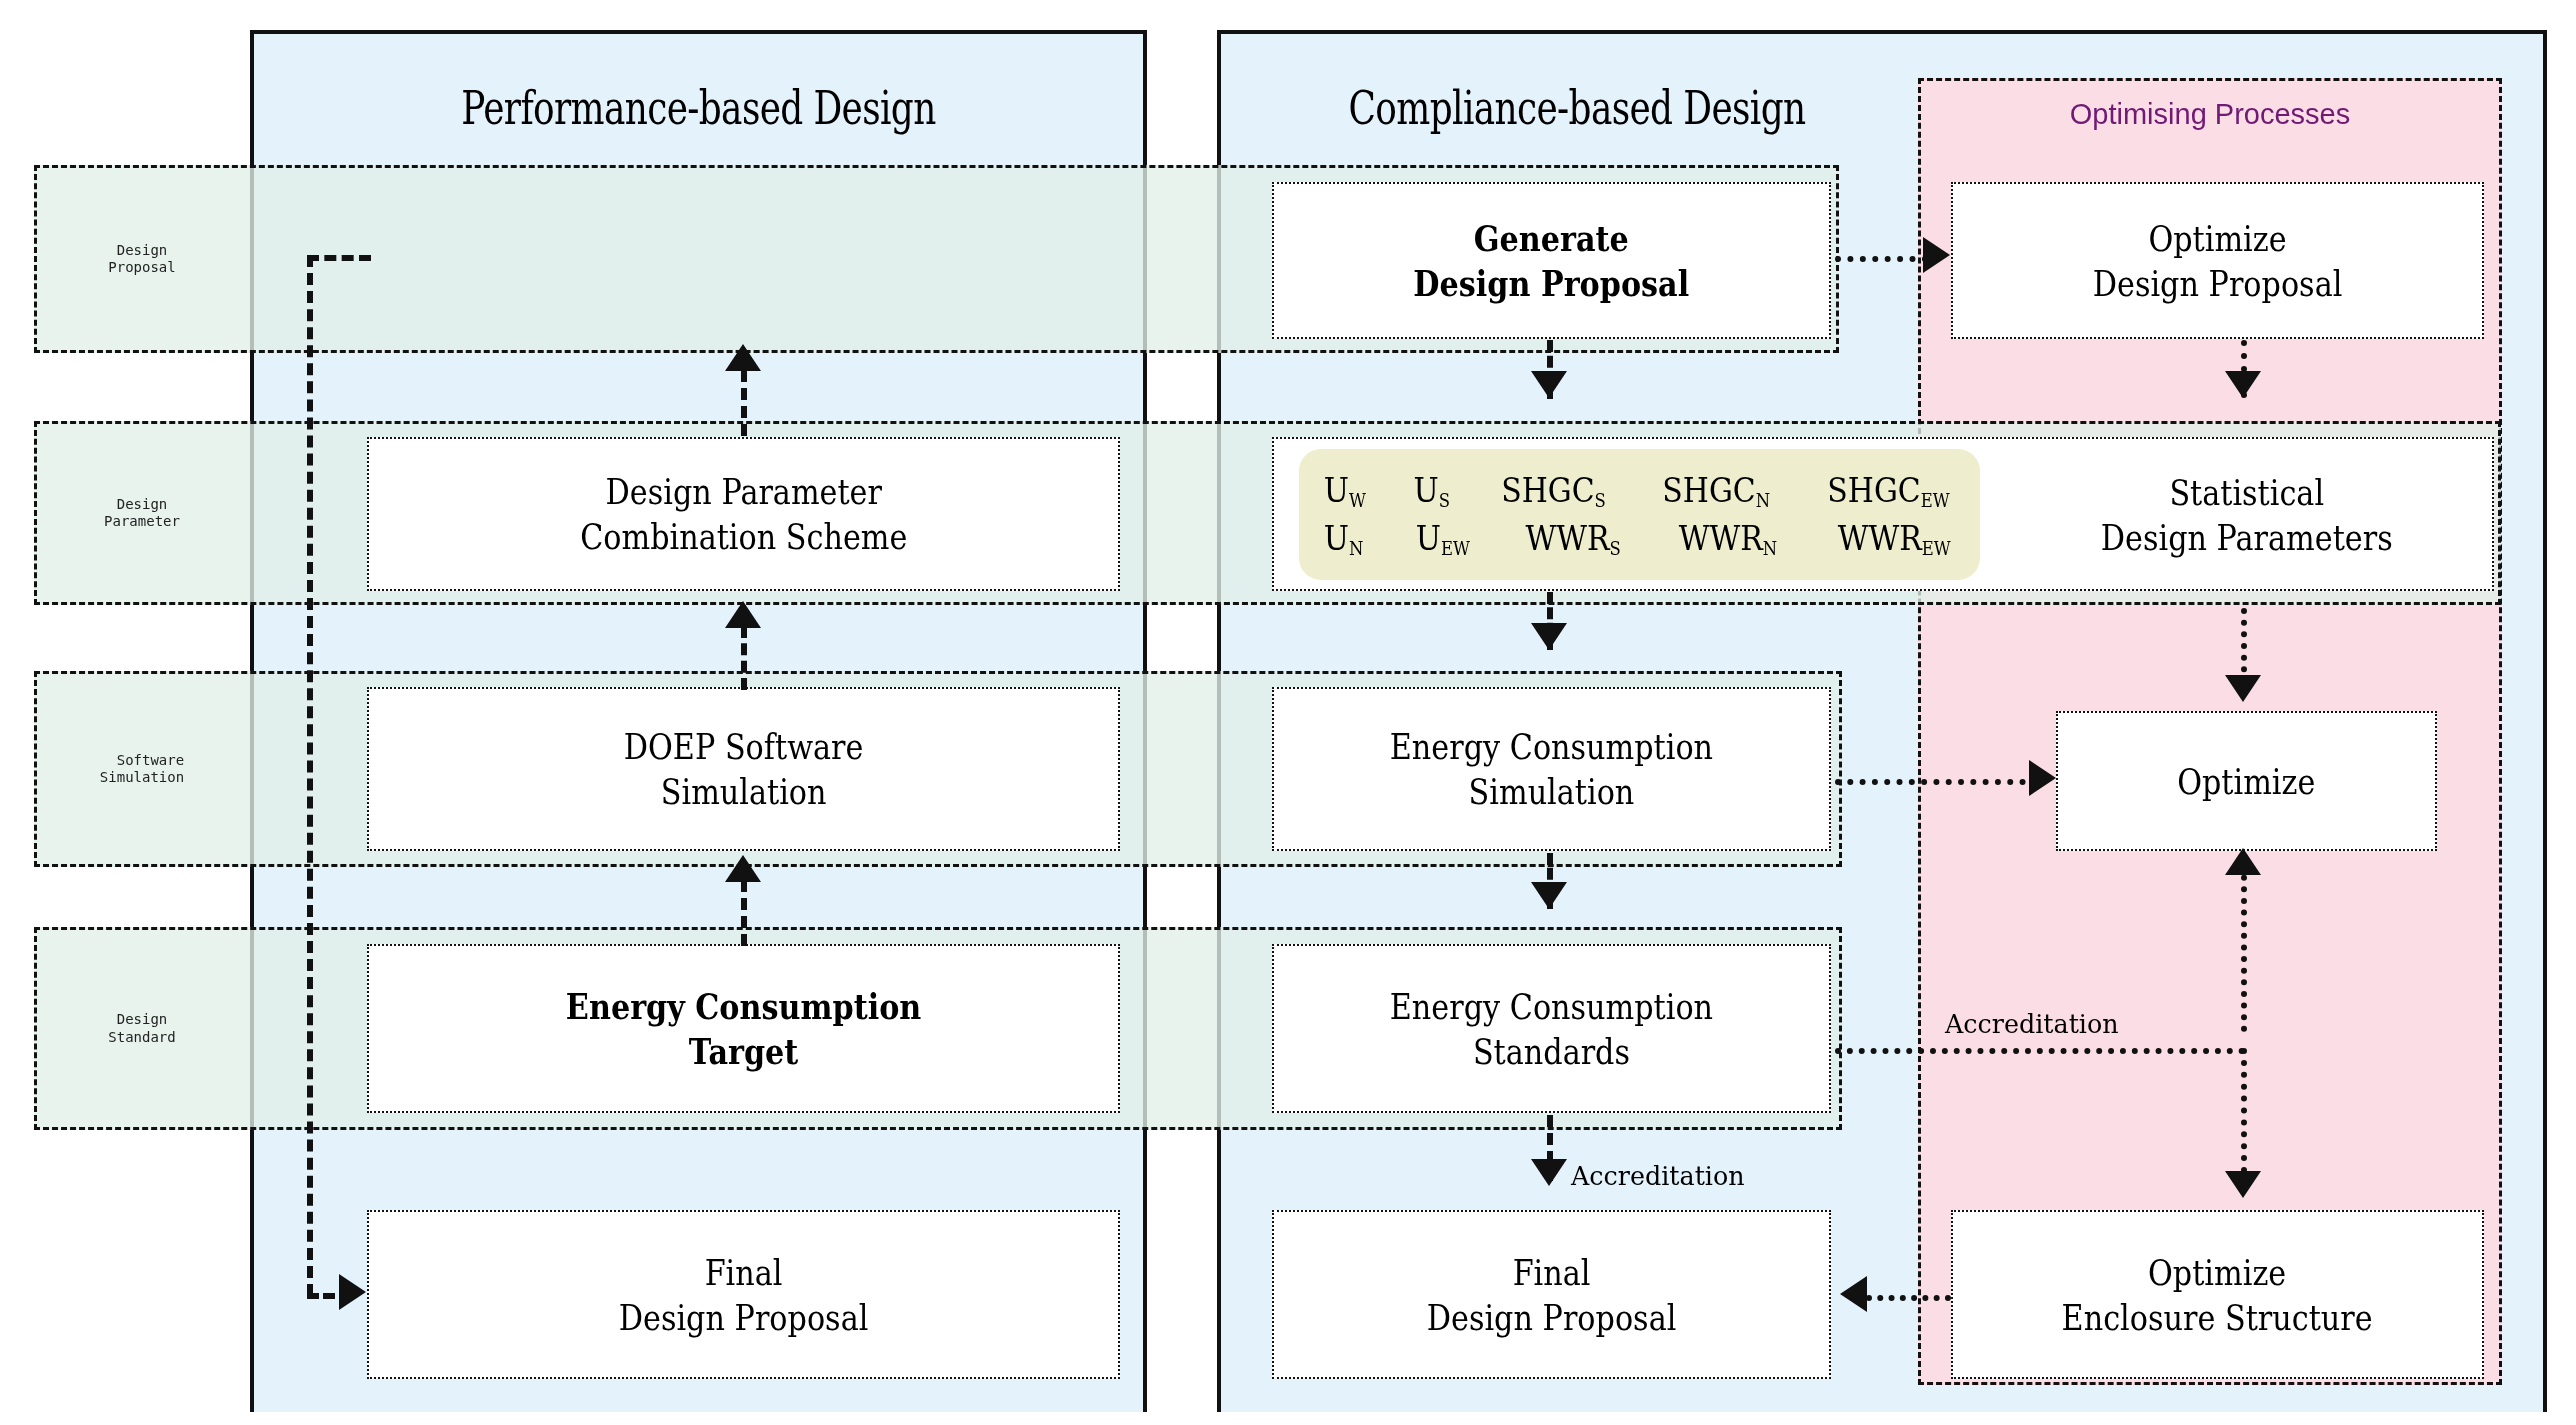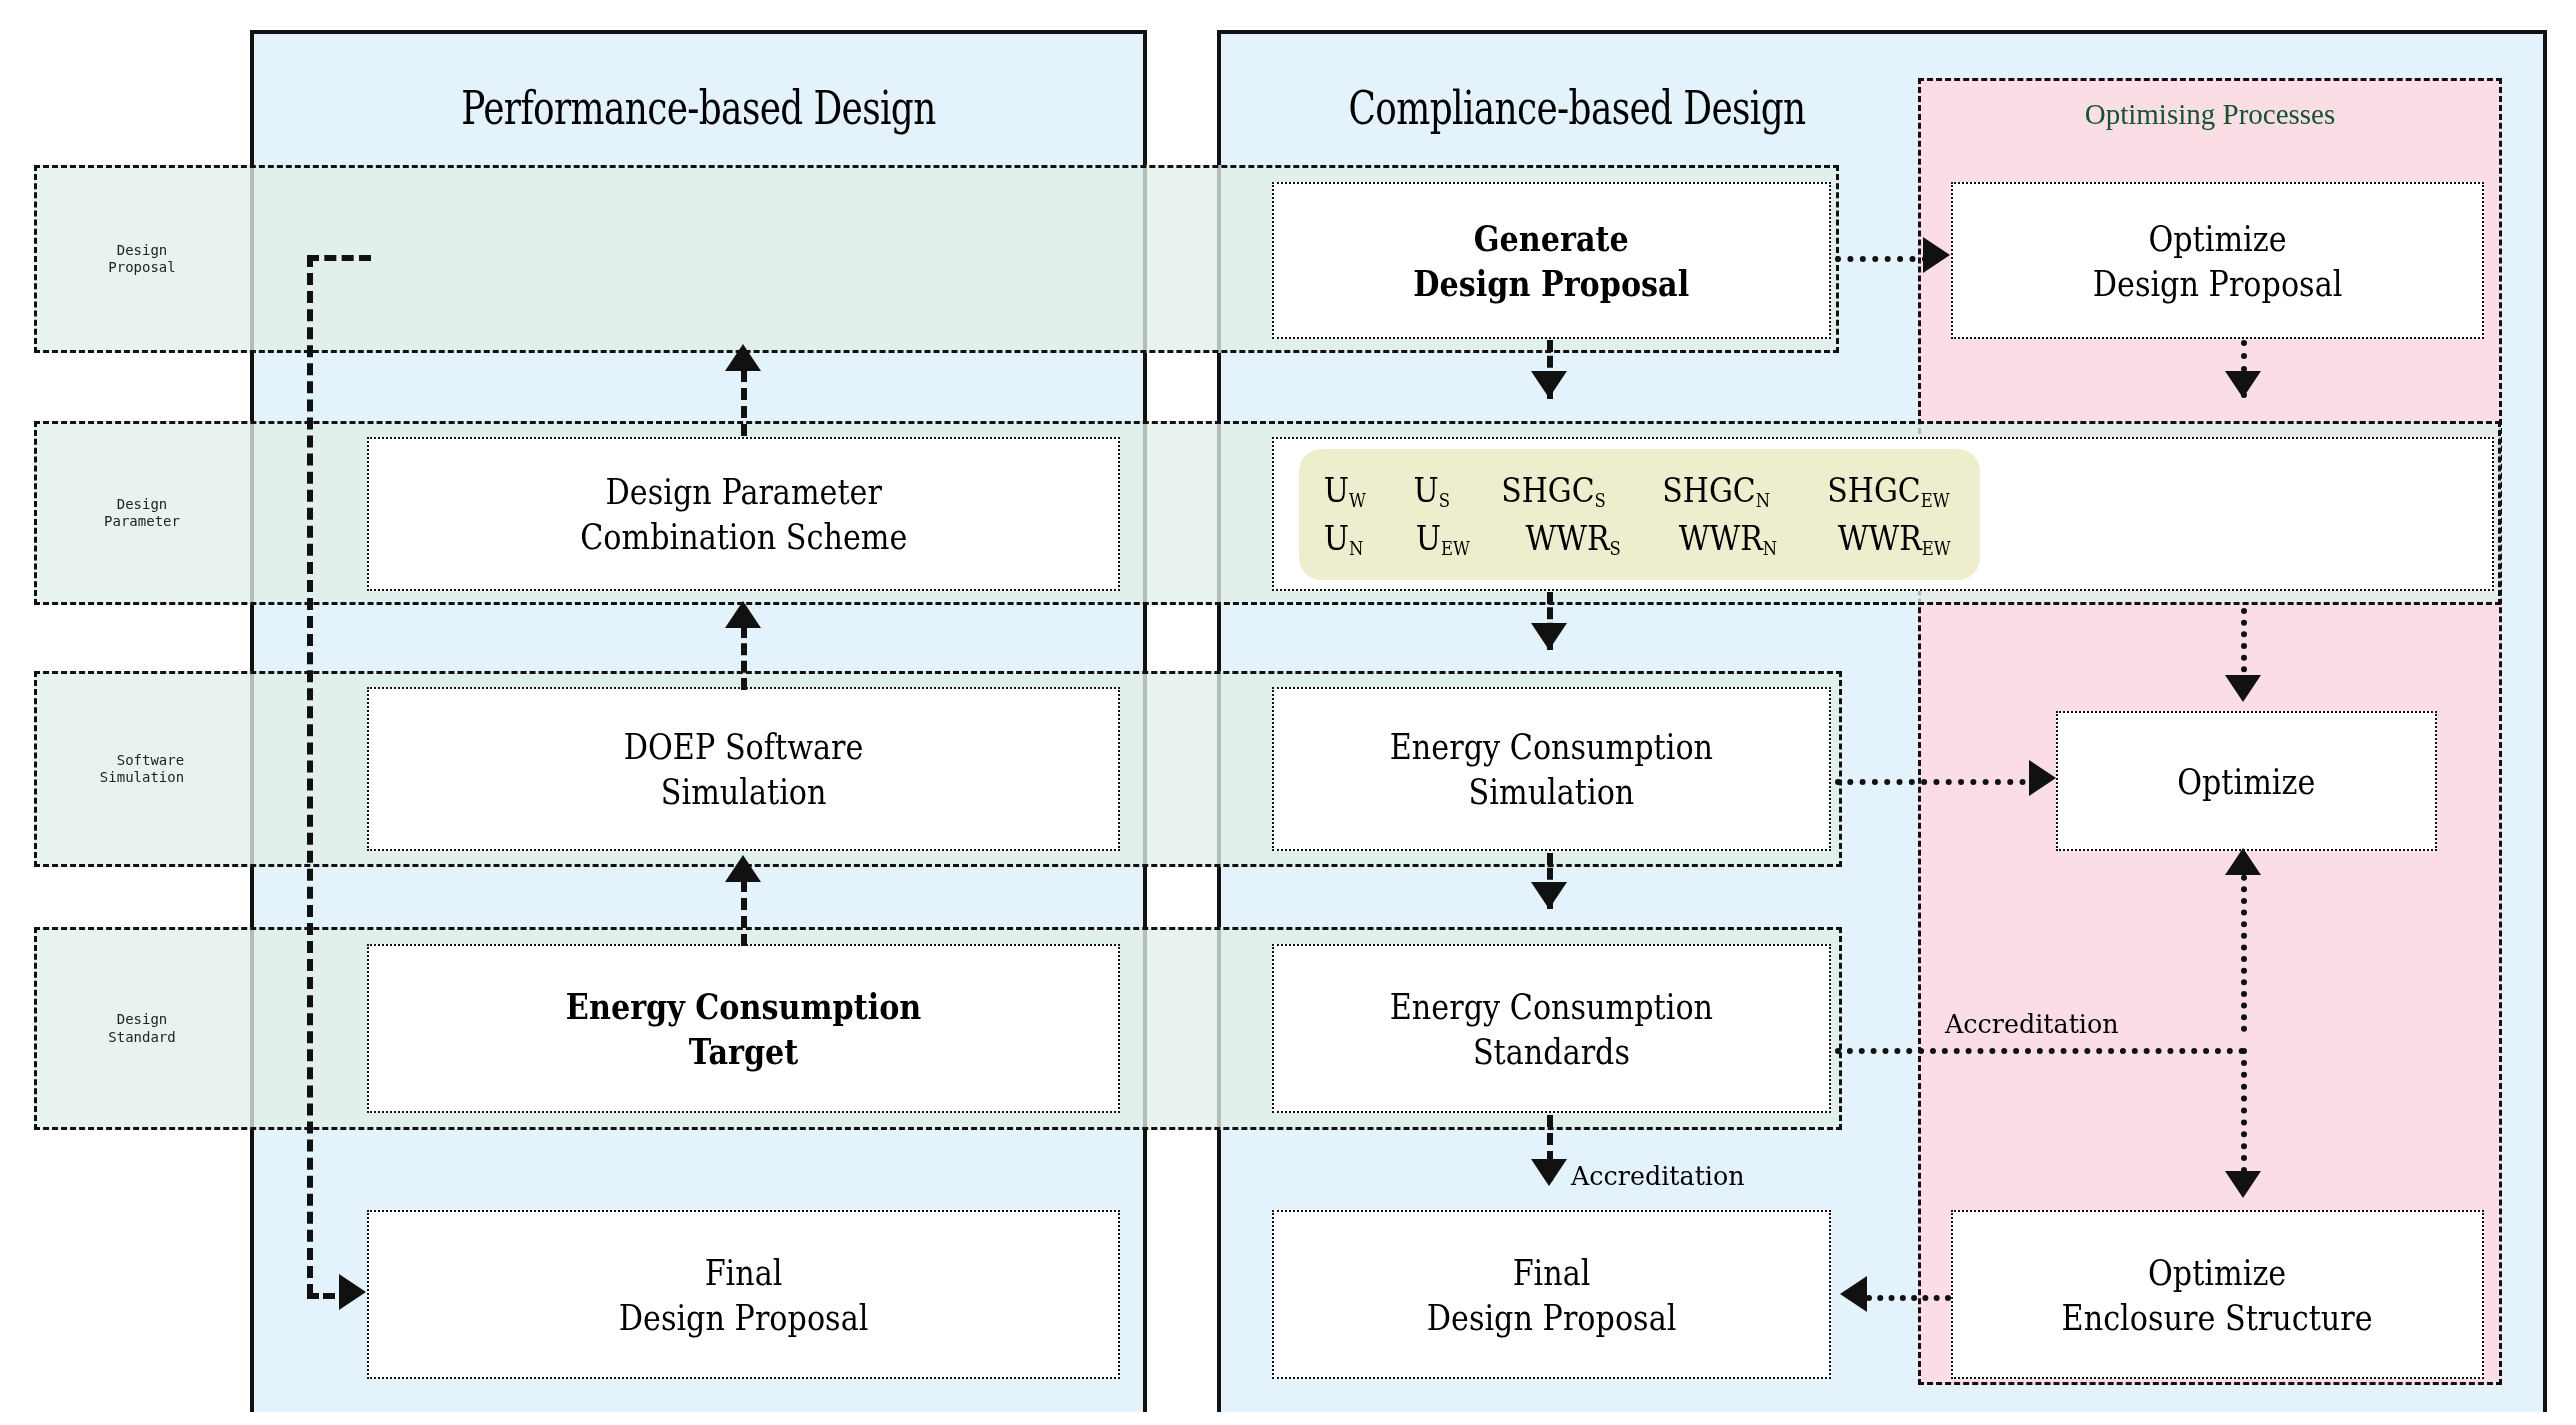--- a/index.html
+++ b/index.html
@@ -17,22 +17,22 @@
   .rowband{position:absolute;background:rgba(225,240,233,.78);
            border:3.4px dashed #111;box-sizing:border-box;z-index:2;}
   .rowlabel{position:absolute;display:flex;align-items:center;justify-content:center;
             text-align:center;line-height:1.25;font-size:14px;color:#222;
             font-family:"DejaVu Sans Mono", monospace;z-index:6;}
 
   
   .pinkregion{position:absolute;background:#fbdde5;
               border:3.4px dashed #111;box-sizing:border-box;z-index:1;}
   .pink-title{position:absolute;text-align:center;width:100%;
-              font-size:29px;color:#14532d;white-space:nowrap;
-              font-family:Liberation Serif, serif;z-index:7;}
+              font-size:29px;color:#701a75;white-space:nowrap;
+              font-family:Liberation Sans, sans-serif;z-index:7;}
 
   
   .nodebox{position:absolute;background:#fff;border:2.5px dotted #111;
            box-sizing:border-box;display:flex;align-items:center;
            justify-content:center;text-align:center;z-index:8;
            font-size:36px;line-height:1.25;color:#000;
            font-family:"DejaVu Serif", serif;}
   .nodebox .tx{transform:scaleX(0.84);transform-origin:center center;white-space:pre-line;}
   .nodebox.bold{font-weight:700;}
 
@@ -163,20 +163,24 @@
   <div class="nodebox" style="left: 1272px; top: 1210px; width: 559px; height: 169px; font-weight: 400;">
     <span class="tx">Final
 Design Proposal</span>
   </div>
 
   <div class="nodebox" style="left:1951px;top:182px;width:533px;height:157px;">
     <span class="tx">Optimize
 Design Proposal</span>
   </div>
 
+  <div class="nodebox" style="left:1997px;top:446px;width:499px;height:137px;border:none;background:transparent;">
+    <span class="tx">Statistical
+Design Parameters</span>
+  </div>
 
   <div class="nodebox" style="left:2056px;top:711px;width:381px;height:140px;">
     <span class="tx">Optimize</span>
   </div>
 
   <div class="nodebox" style="left:1951px;top:1210px;width:533px;height:169px;">
     <span class="tx">Optimize
 Enclosure Structure</span>
   </div>
 

